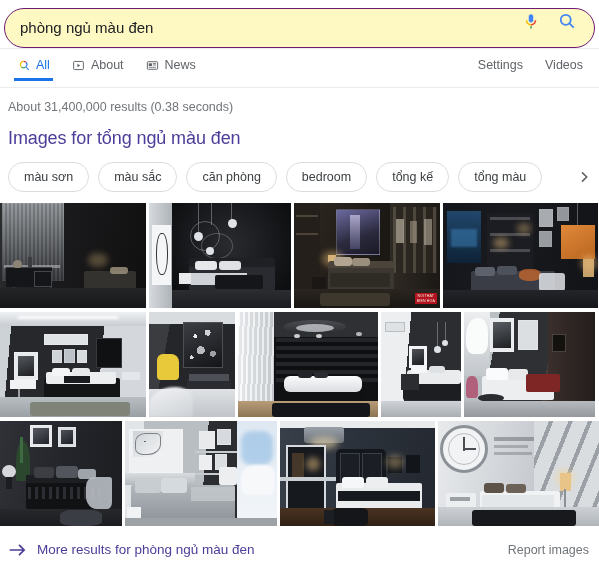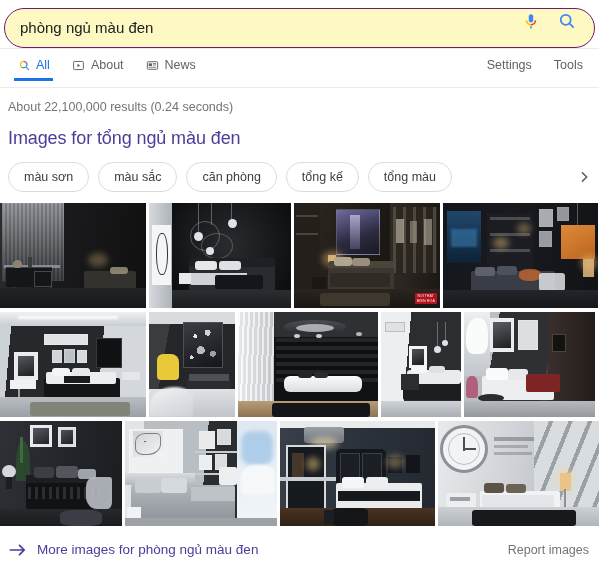--- a/index.html
+++ b/index.html
@@ -287,34 +287,35 @@
           <path d="M12.6 8.4h6M12.6 11h6M5 15.3h13.6" stroke="#5f6368" stroke-width="1.5"></path>
         </svg>
       </span>
       <span>News</span>
     </div>
 
   </div>
 
   <div class="nav-right">
     <span class="nav-link">Settings</span>
-    <span class="nav-link">Tools</span>
+    <span class="nav-link">Videos</span>
   </div>
   <div class="nav-underline"></div>
 </div>
 
-<div class="stats">About 22,100,000 results (0.24 seconds)</div>
+<div class="stats">About 31,400,000 results (0.38 seconds)</div>
 
 <div class="sec-title">Images for tổng ngủ màu đen</div>
 
 <div class="chips-wrap">
   <div class="chips">
     <div class="chip">màu sơn</div>
     <div class="chip">màu sắc</div>
     <div class="chip">căn phòng</div>
+    <div class="chip">bedroom</div>
     <div class="chip">tổng kế</div>
     <div class="chip">tổng màu</div>
 
   </div>
   <div class="chips-next">
     <svg width="16" height="16" viewBox="0 0 24 24" aria-hidden="true">
       <path fill="none" stroke="#5f6368" stroke-width="2.4" d="M9 5l7 7-7 7"></path>
     </svg>
   </div>
 </div>
@@ -639,16 +640,16 @@
   </div>
 </div>
 
 <div class="footer">
   <div class="more-link">
     <span class="arrow-ico">
       <svg width="19" height="14" viewBox="0 0 24 18" aria-hidden="true">
         <path fill="none" stroke="#4b3d99" stroke-width="2.2" d="M2 9h18M14 2.5L20.5 9 14 15.5"></path>
       </svg>
     </span>
-    <span>More images for phòng ngủ màu đen</span>
+    <span>More results for phòng ngủ màu đen</span>
   </div>
   <span class="report">Report images</span>
 </div>
 
 </body></html>

